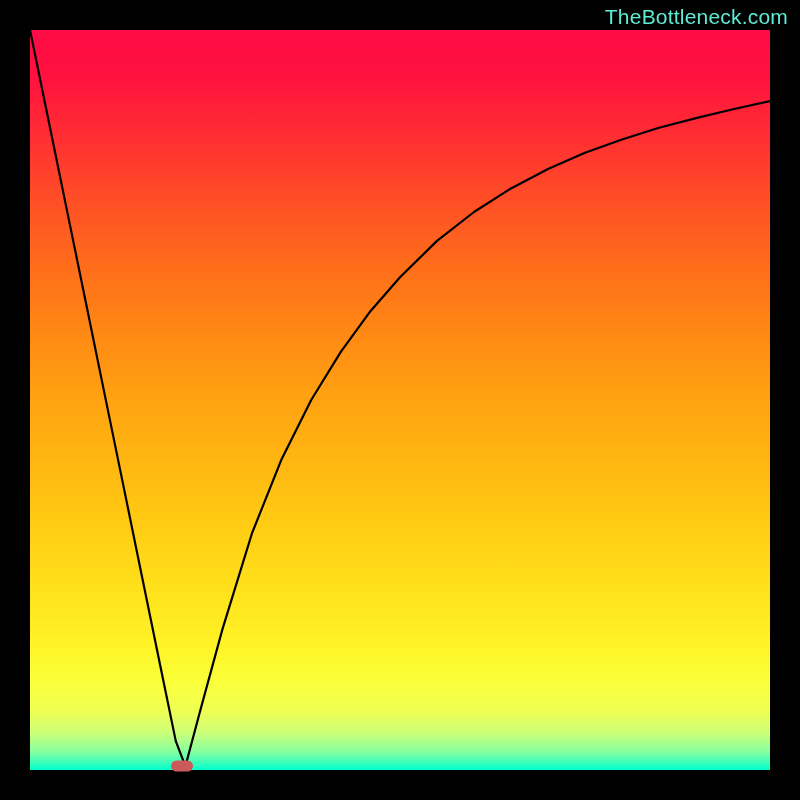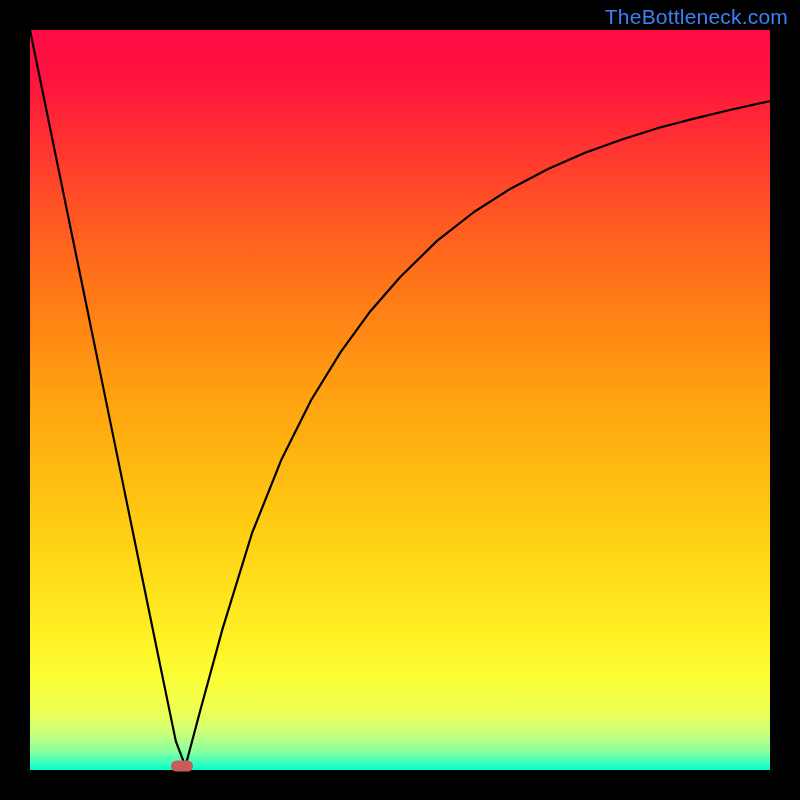--- a/index.html
+++ b/index.html
@@ -55,21 +55,21 @@
     width: 22px;
     height: 11px;
     border-radius: 6px;
     background: #cc5a5a;
     transform: translate(-50%, -50%);
   }
   .watermark {
     position: absolute;
     top: 5px;
     right: 12px;
-    color: #3b82f6;
+    color: #5eead4;
     font-size: 21px;
     font-weight: 500;
     letter-spacing: 0.2px;
     text-align: center;
   }
 </style>
 </head>
 <body>
 
 <div class="stage">

